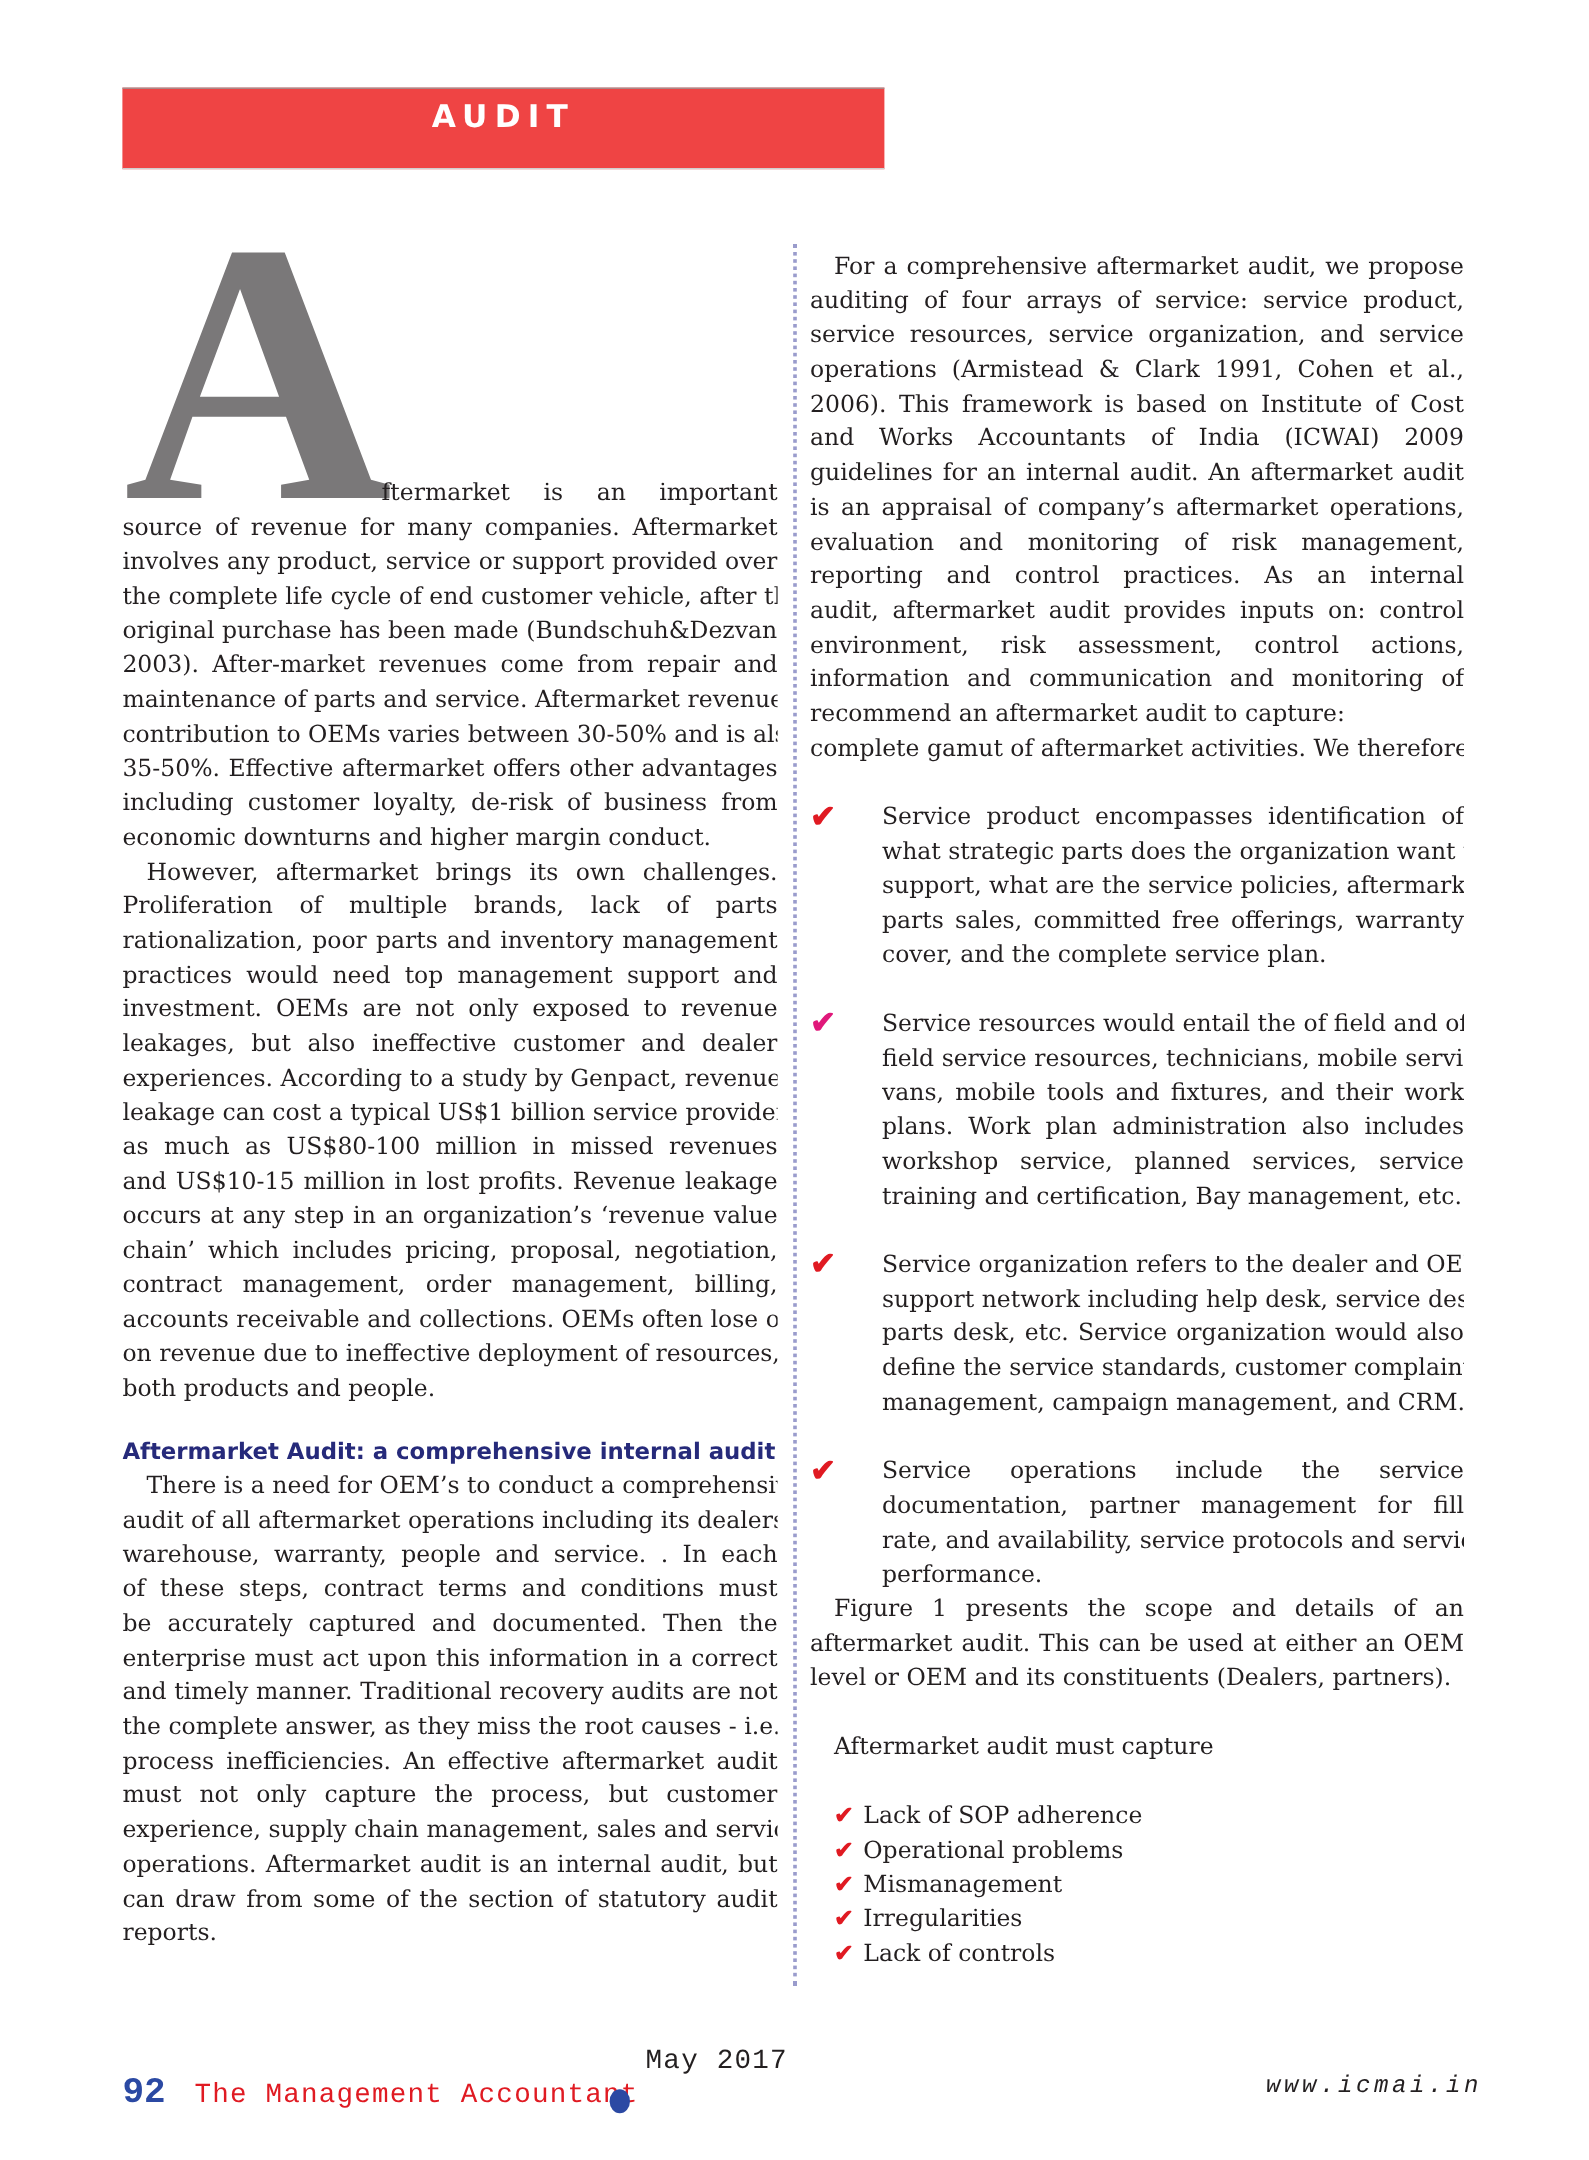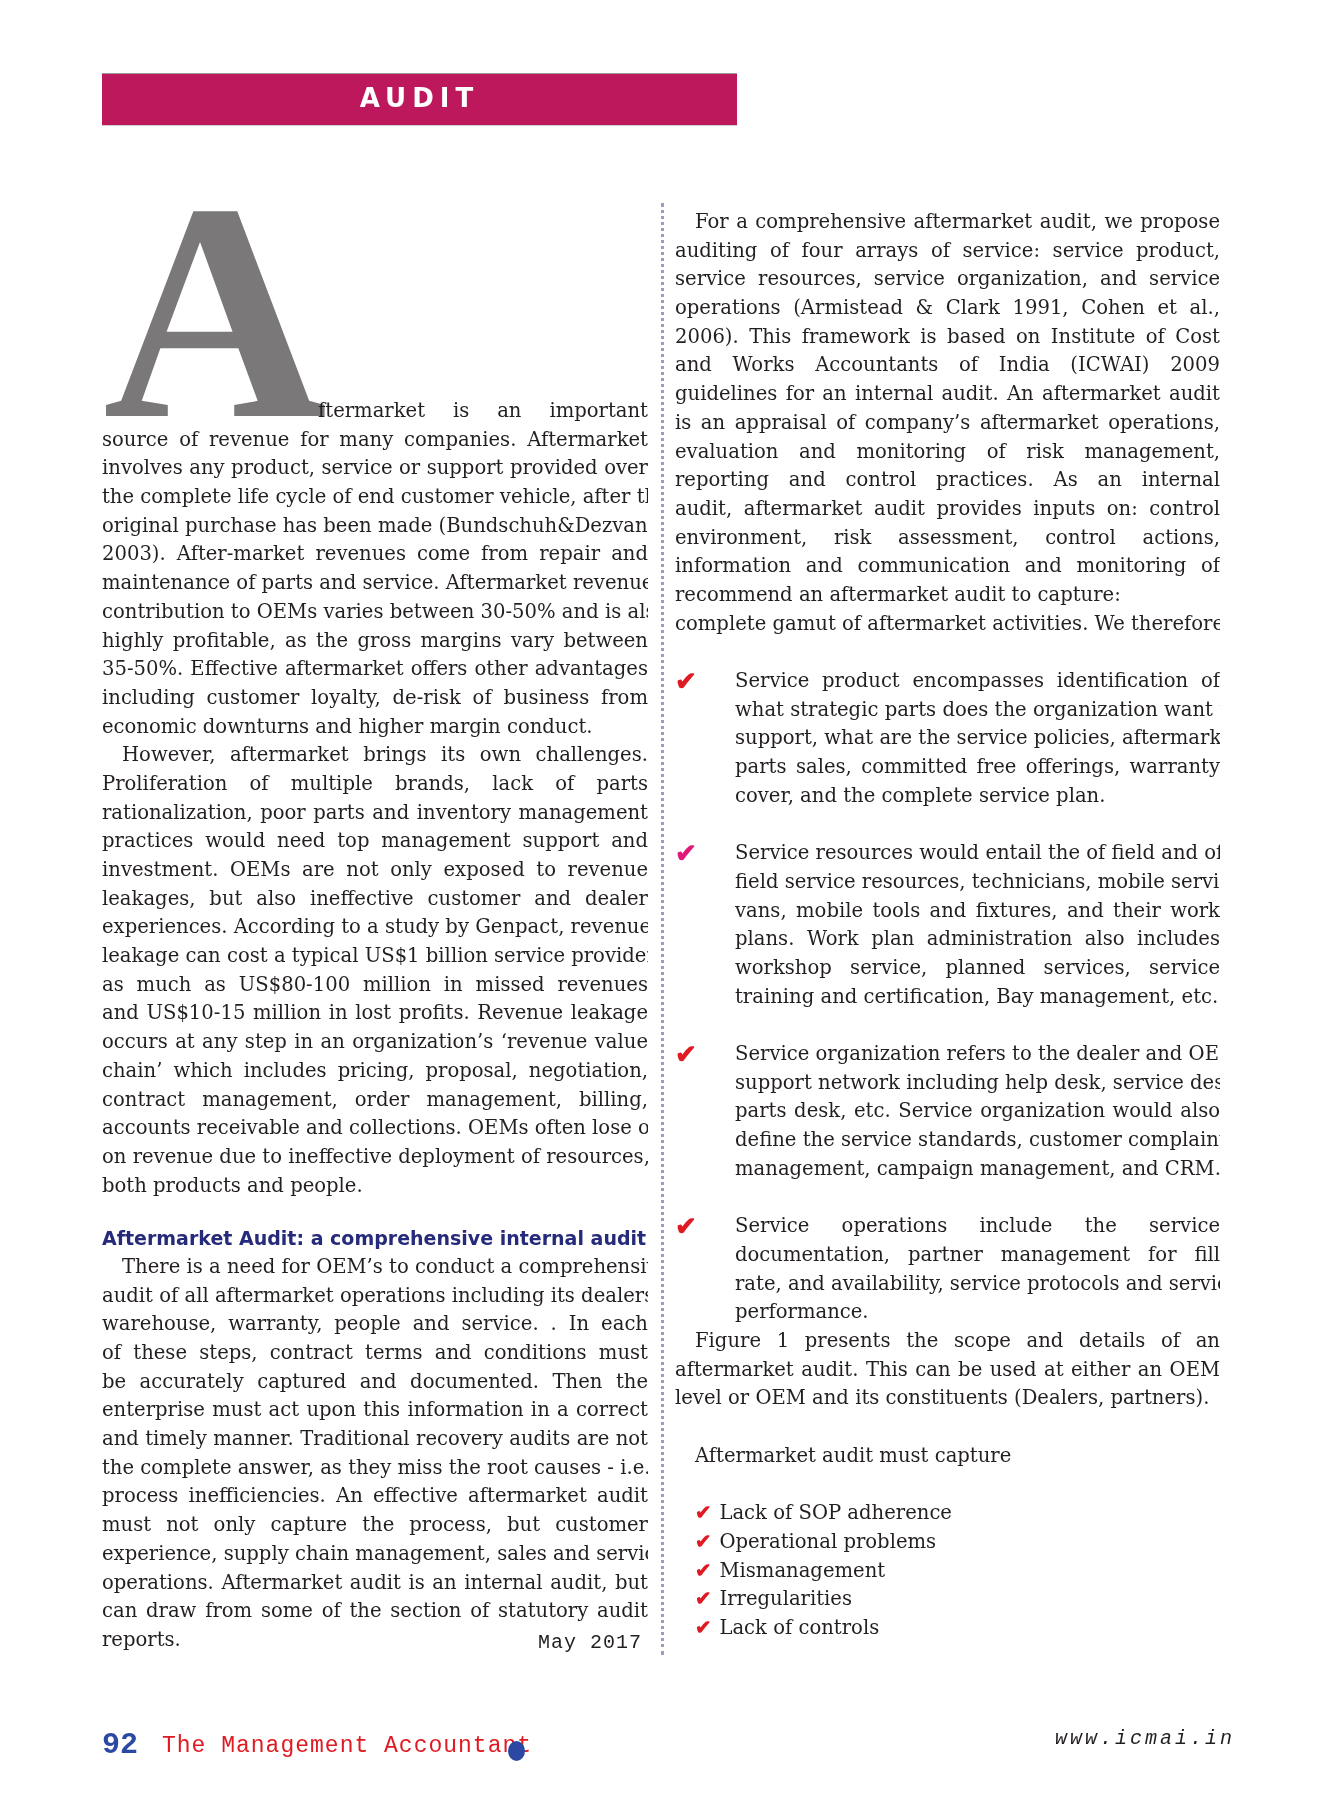--- a/index.html
+++ b/index.html
@@ -1,18 +1,18 @@
 <!DOCTYPE html>
 <html><head>
 <meta charset="utf-8">
 <style>
   html, body { margin:0; padding:0; }
   body { width:1324px; height:1800px; background:#ffffff; position:relative; overflow:hidden;
          font-family:"DejaVu Serif","Liberation Serif",serif; color:#231f20; }
-  .header-bar { position:absolute; left:102px; top:73px; width:635px; height:53px; background:#be185d;
+  .header-bar { position:absolute; left:102px; top:73px; width:635px; height:68px; background:#ef4444;
                 border-top:1px solid #9a9a9a; border-bottom:1px solid #cfcfcf; box-sizing:border-box; }
   .header-bar span { position:absolute; left:0; right:0; top:9px; text-align:center; color:#fff;
                      font-family:"DejaVu Sans","Liberation Sans",sans-serif; font-weight:bold; font-size:26px;
                      letter-spacing:6px; padding-left:0; }
   .col { position:absolute; font-size:19.6px; line-height:28.7px; }
   .left { left:102px; top:397px; width:546px; }
   .right { left:675px; top:208px; width:545px; }
   .line { display:block; height:28.7px; white-space:nowrap; text-align:justify; text-align-last:justify; overflow:hidden; }
   .line.last { text-align-last:left; }
   .indent { padding-left:20px; }
@@ -24,21 +24,21 @@
   .divider { position:absolute; left:661px; top:203px; width:0; height:1452px;
              border-left:3px dotted #9a9ccc; }
   .bullet-block { position:relative; }
   .check { position:absolute; color:#e01a22; font-size:26px; line-height:28px; font-weight:bold; }
   .btext { position:absolute; left:60px; width:485px; }
   .short-list .line { text-align:left; text-align-last:left; }
   .footer { position:absolute; top:1728px; font-family:Liberation Mono, monospace; }
   .pnum { left:102px; font-size:30px; font-weight:bold; color:#2b49a3; }
   .pub { left:162px; top:1733px; font-size:23px; color:#e01a22; letter-spacing:1px; }
   .dot { left:508px; top:1741px; width:17px; height:20px; border-radius:50%; background:#2b49a3; }
-  .date { left:538px; top:1631px; font-size:20px; color:#231f20; letter-spacing:1px; }
+  .date { left:538px; top:1704px; font-size:23px; color:#231f20; letter-spacing:1px; }
   .site { left:1055px; top:1727px; font-size:20px; font-style:italic; color:#231f20; letter-spacing:3px; }
 </style>
 </head>
 <body>
 
 <div class="header-bar">
   <span>AUDIT</span>
 </div>
 
 <div class="divider"></div>
@@ -51,21 +51,20 @@
 <div class="col left" id="left-col">
   <div style="height:28.7px"></div>
   <div id="lp1">
       <span class="line">source of revenue for many companies. Aftermarket</span>
       <span class="line">involves any product, service or support provided over</span>
       <span class="line">the complete life cycle of end customer vehicle, after the</span>
       <span class="line">original purchase has been made (Bundschuh&amp;Dezvane</span>
       <span class="line">2003). After-market revenues come from repair and</span>
       <span class="line">maintenance of parts and service. Aftermarket revenue</span>
       <span class="line">contribution to OEMs varies between 30-50% and is also</span>
-      <span class="line">highly profitable, as the gross margins vary between</span>
       <span class="line">35-50%. Effective aftermarket offers other advantages</span>
       <span class="line">including customer loyalty, de-risk of business from</span>
       <span class="line last">economic downturns and higher margin conduct.</span>
     </div>
   <div id="lp2">
       <span class="line indent">However, aftermarket brings its own challenges.</span>
       <span class="line">Proliferation of multiple brands, lack of parts</span>
       <span class="line">rationalization, poor parts and inventory management</span>
       <span class="line">practices would need top management support and</span>
       <span class="line">investment. OEMs are not only exposed to revenue</span>

